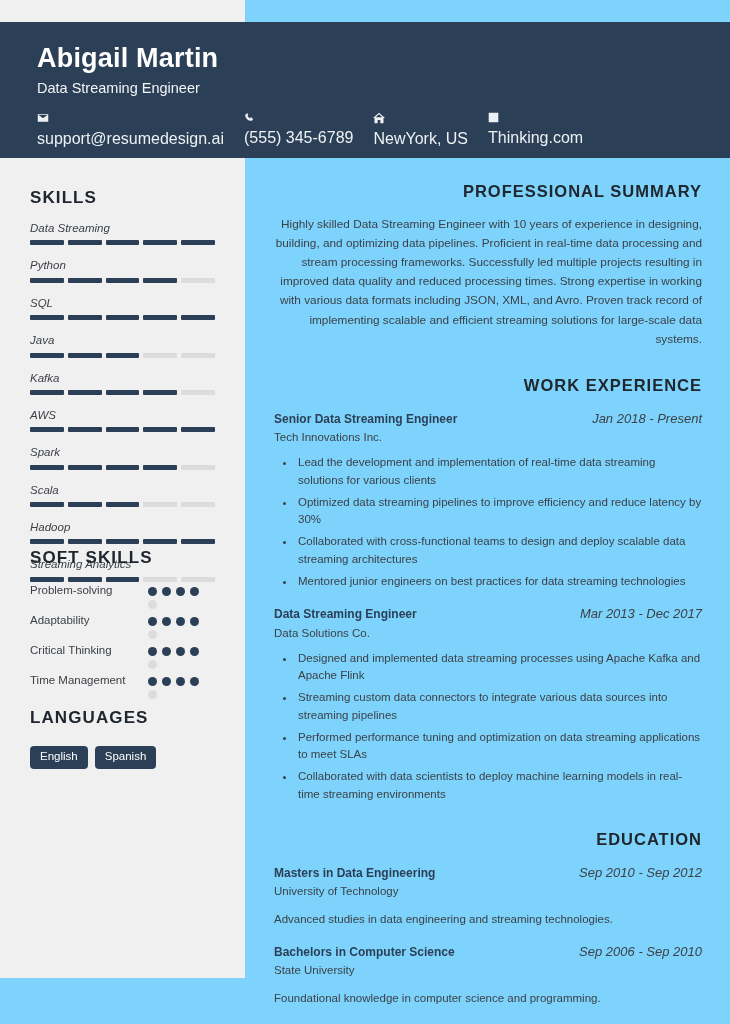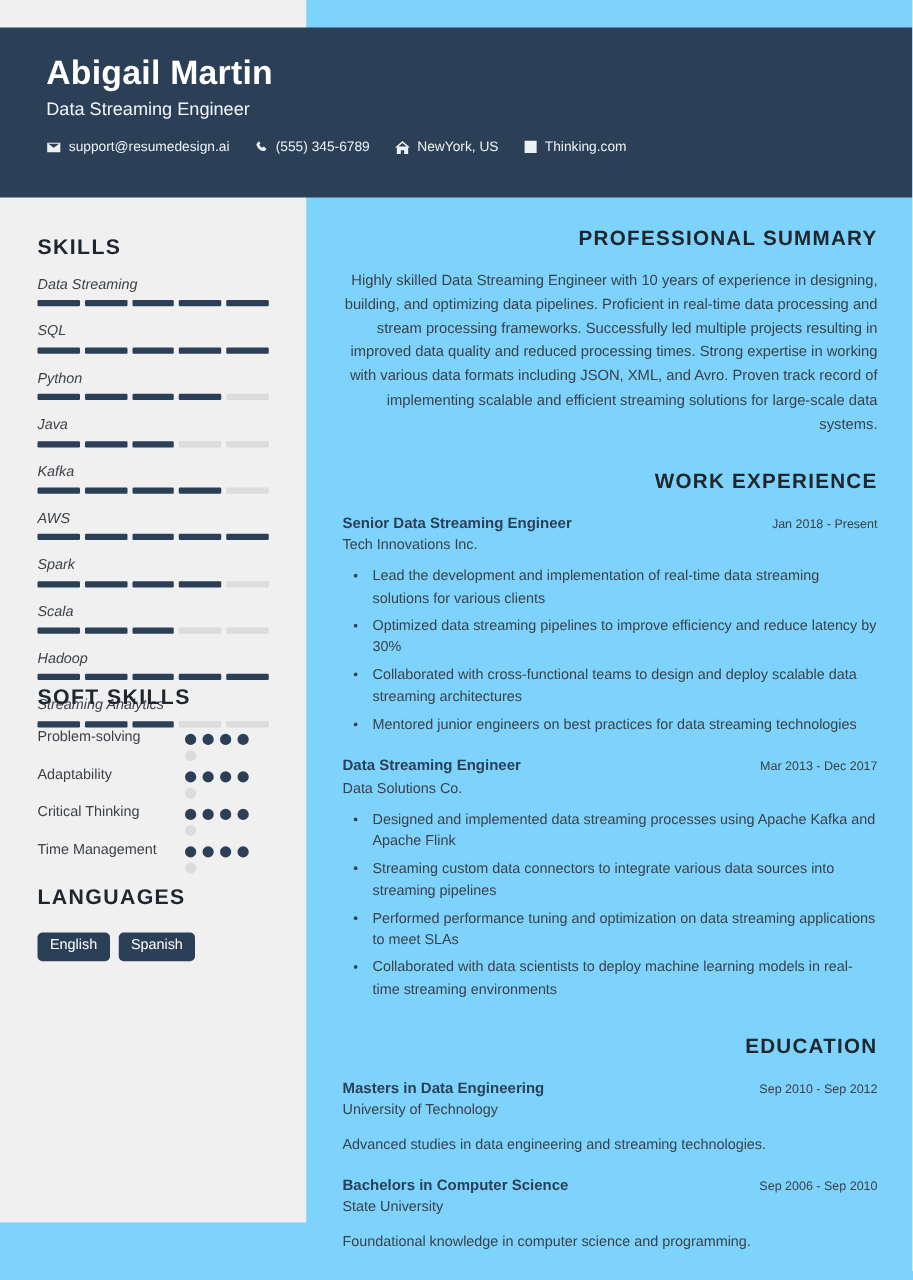--- a/index.html
+++ b/index.html
@@ -50,25 +50,25 @@
   }
   #contact {
     display: flex;
     align-items: center;
     margin-top: 16px;
     gap: 20px;
     flex-wrap: nowrap;
   }
   .contact-item {
     display: flex;
-    align-items: center;
     gap: 6px;
-    font-size: 11px;
+    font-size: 16px;
     color: #eef1f4;
     white-space: nowrap;
+    flex-direction: column;
   }
   .contact-item svg { display: block; fill: #eef1f4; }
 
   
   .side-h {
     font-size: 17px;
     font-weight: bold;
     letter-spacing: 1.1px;
     color: #20262e;
   }
@@ -165,21 +165,22 @@
     align-items: baseline;
     gap: 10px;
   }
   .entry-title {
     font-size: 12px;
     font-weight: bold;
     color: #2b3f56;
     line-height: 1.3;
   }
   .entry-date {
-    font-size: 10px;
+    font-size: 13px;
+    font-style: italic;
     color: #3c4148;
     white-space: nowrap;
   }
   .entry-org {
     font-size: 11.5px;
     color: #3c4148;
     margin-top: 2px;
     line-height: 1.4;
   }
   ul.bullets {
@@ -255,37 +256,37 @@
             <div class="skill-name">Data Streaming</div>
             <div class="bar">
               <div class="seg on"></div>
               <div class="seg on"></div>
               <div class="seg on"></div>
               <div class="seg on"></div>
               <div class="seg on"></div>
             </div>
           </div>
           <div class="skill-row">
+            <div class="skill-name">Python</div>
+            <div class="bar">
+              <div class="seg on"></div>
+              <div class="seg on"></div>
+              <div class="seg on"></div>
+              <div class="seg on"></div>
+              <div class="seg"></div>
+            </div>
+          </div>
+          <div class="skill-row">
             <div class="skill-name">SQL</div>
             <div class="bar">
               <div class="seg on"></div>
               <div class="seg on"></div>
               <div class="seg on"></div>
               <div class="seg on"></div>
               <div class="seg on"></div>
-            </div>
-          </div>
-          <div class="skill-row">
-            <div class="skill-name">Python</div>
-            <div class="bar">
-              <div class="seg on"></div>
-              <div class="seg on"></div>
-              <div class="seg on"></div>
-              <div class="seg on"></div>
-              <div class="seg"></div>
             </div>
           </div>
           <div class="skill-row">
             <div class="skill-name">Java</div>
             <div class="bar">
               <div class="seg on"></div>
               <div class="seg on"></div>
               <div class="seg on"></div>
               <div class="seg"></div>
               <div class="seg"></div>

